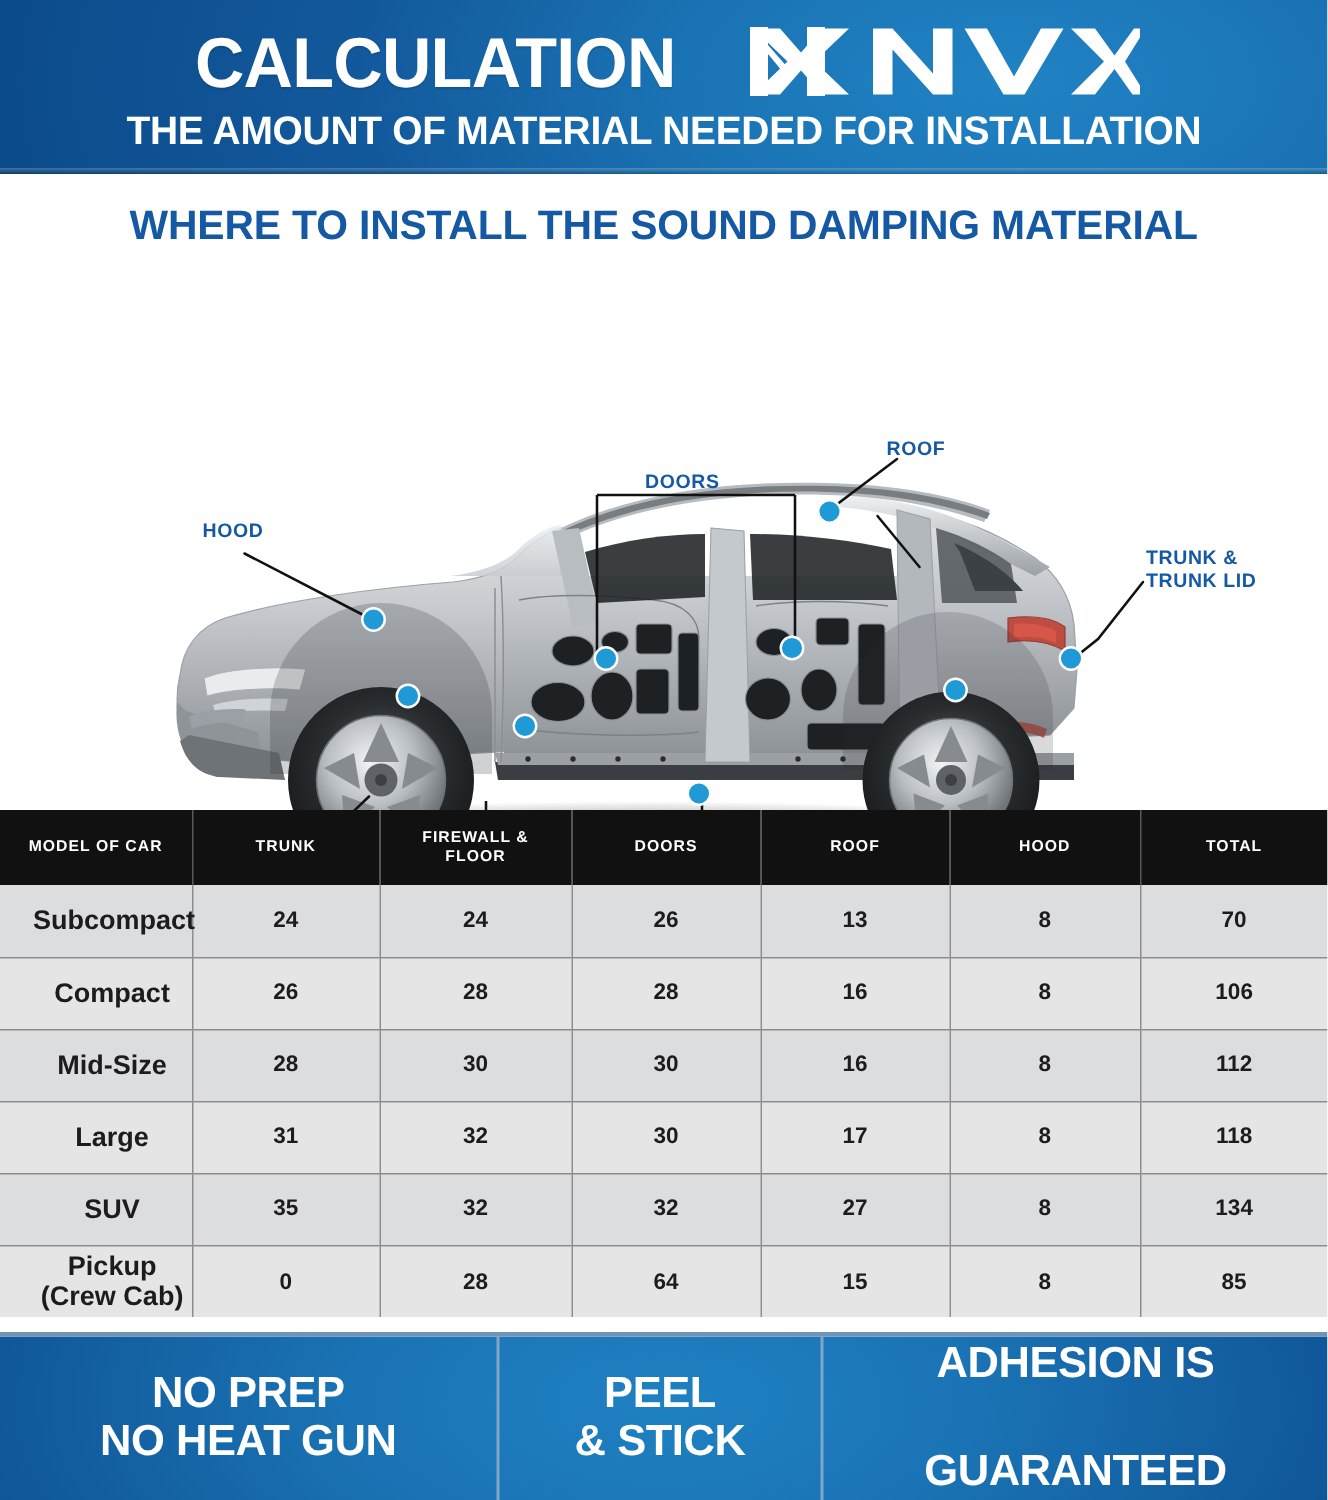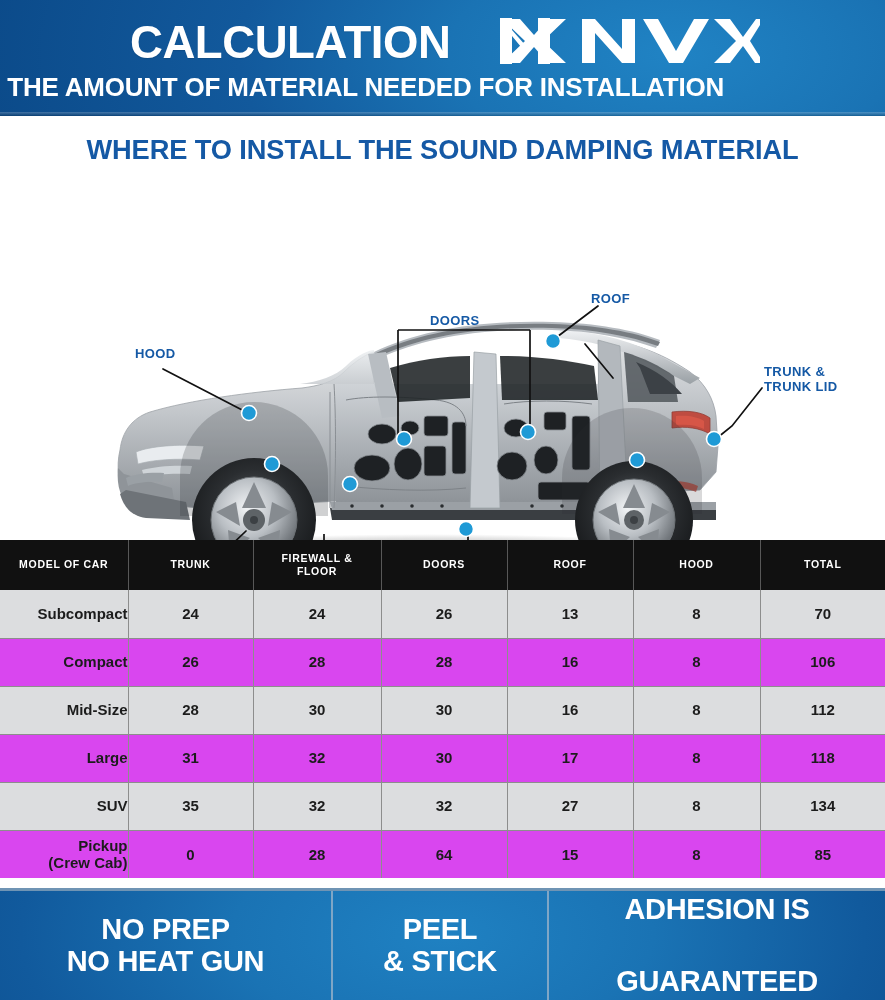--- a/index.html
+++ b/index.html
@@ -36,21 +36,21 @@
     white-space: nowrap;
     transform: scaleX(0.97);
     text-shadow: 0 1px 1px rgba(0,0,0,0.12);
   }
   .hdr-logo {
     display: flex; align-items: center; margin-left: 42px;
   }
   .hdr-logo svg { display: block; }
   .hdr-row2 {
     position: absolute; left: 0; top: 72px; width: 885px;
-    text-align: left;
+    text-align: center;
   }
   .hdr-sub {
     color: #ffffff;
     font-size: 26.5px;
     font-weight: 700;
     letter-spacing: -0.2px;
     white-space: nowrap;
     transform: scaleX(0.98);
     display: inline-block;
   }
@@ -115,23 +115,23 @@
     font-size: 15px;
     font-weight: 700;
     color: #1c1c1c;
     text-align: center;
     vertical-align: middle;
     border-right: 1px solid #8d8d8d;
     border-bottom: 1px solid #8d8d8d;
     line-height: 1.15;
   }
   table.spec td:last-child { border-right: none; }
-  table.spec td.model { text-align: right; padding-left: 22px; font-size: 15px; }
+  table.spec td.model { text-align: center; padding-left: 22px; font-size: 18px; }
   table.spec tbody tr.odd td { background: #dcdddf; }
-  table.spec tbody tr.even td { background: #d946ef; }
+  table.spec tbody tr.even td { background: #e5e5e5; }
   table.spec tbody tr:last-child td { border-bottom: none; }
 
   
   .footer {
     position: absolute; left: 0; top: 888px; width: 885px; height: 112px;
     display: flex;
     background:
       radial-gradient(ellipse 620px 300px at 50% 40%, #1f81c2 0%, #1a73b4 34%, #115a9d 68%, #0b4b8a 100%);
     border-top: 3px solid #6f94b4;
   }

